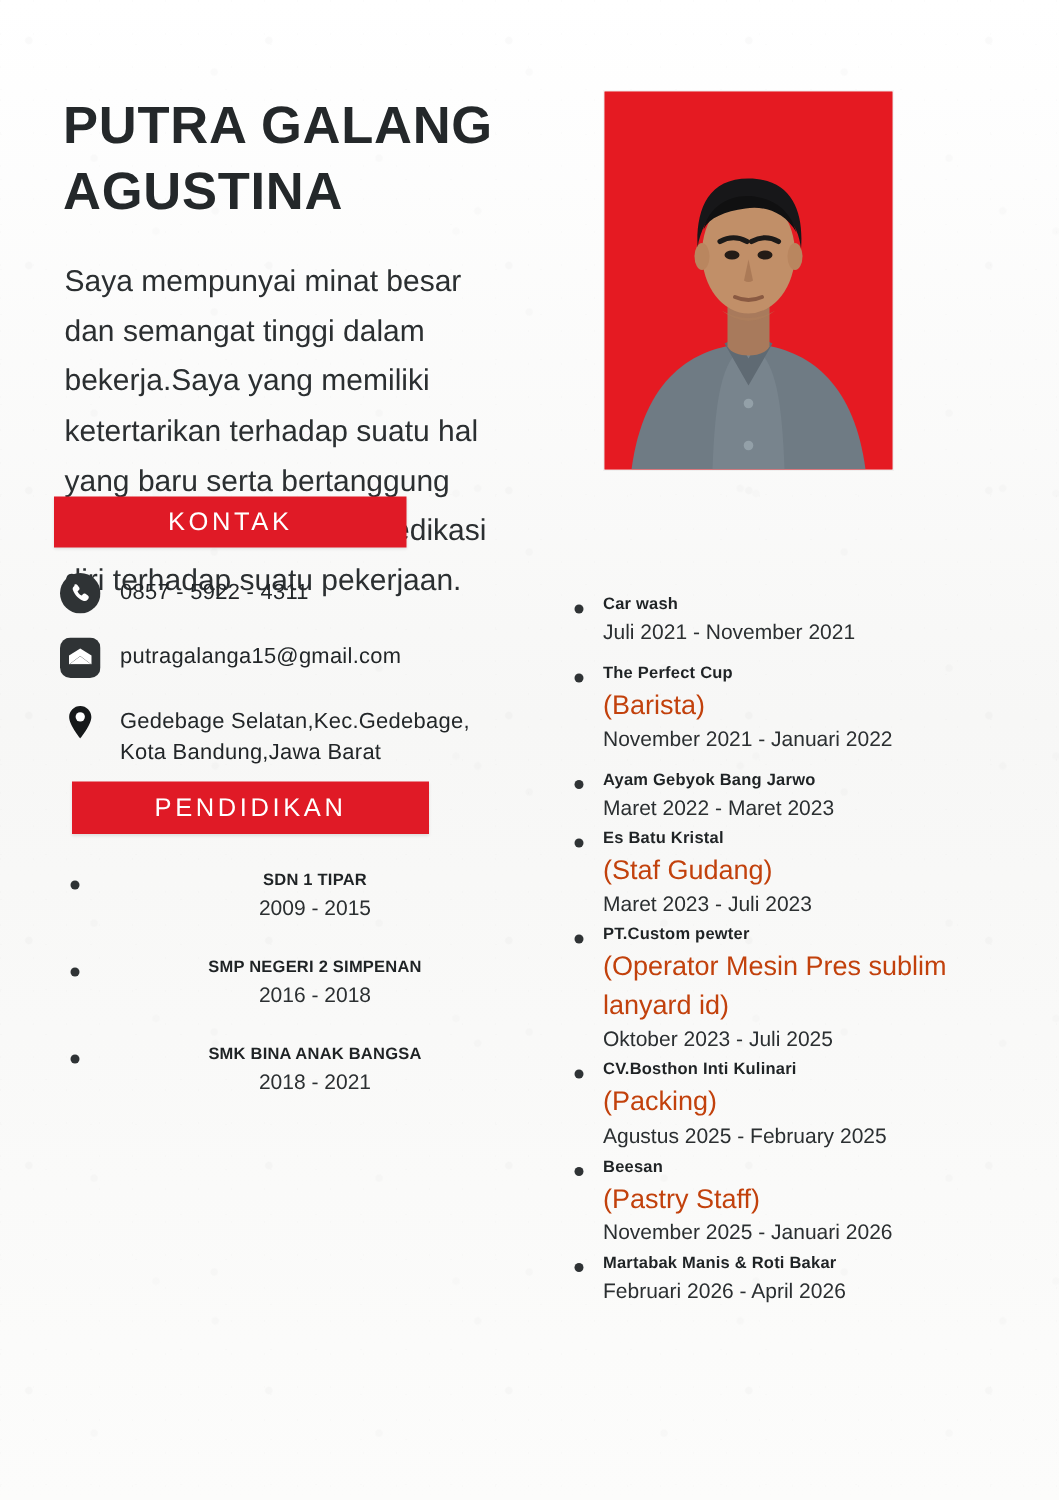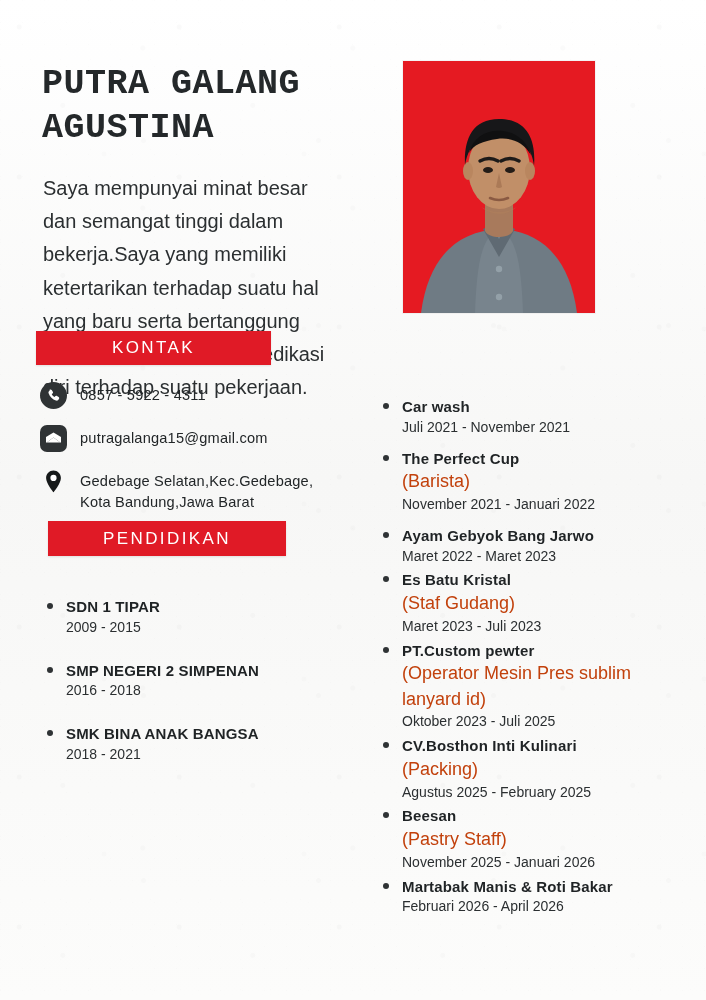--- a/index.html
+++ b/index.html
@@ -45,21 +45,20 @@
     top: 62px;
     width: 320px;
   }
   .name-line {
     font-size: 35px;
     font-weight: bold;
     letter-spacing: 0.5px;
     color: #24282a;
     line-height: 1.26;
     margin: 0;
-    font-family: Liberation Mono, monospace;
   }
   .summary {
     position: absolute;
     left: 43px;
     top: 172px;
     width: 300px;
     font-size: 20px;
     line-height: 1.66;
     color: #2b2f31;
   }
@@ -121,22 +120,23 @@
     color: #222628;
     line-height: 1.44;
     padding-top: 3px;
     letter-spacing: 0.2px;
   }
 
   
   .edu-list {
     position: absolute;
     left: 44px;
-    top: 596px;
+    top: 580px;
     width: 310px;
+    text-align: center;
   }
   .exp-list {
     position: absolute;
     left: 380px;
     top: 396px;
     width: 300px;
   }
   .entry {
     position: relative;
     padding-left: 22px;
@@ -144,21 +144,21 @@
   .entry .dot {
     position: absolute;
     left: 3px;
     top: 7px;
     width: 6px;
     height: 6px;
     border-radius: 50%;
     background: #2f3335;
   }
   .entry .title {
-    font-size: 15px;
+    font-size: 11px;
     font-weight: bold;
     color: #1f2325;
     line-height: 1.45;
     letter-spacing: 0.15px;
   }
   .entry .role {
     font-size: 18px;
     color: #c2410c;
     line-height: 1.42;
   }

